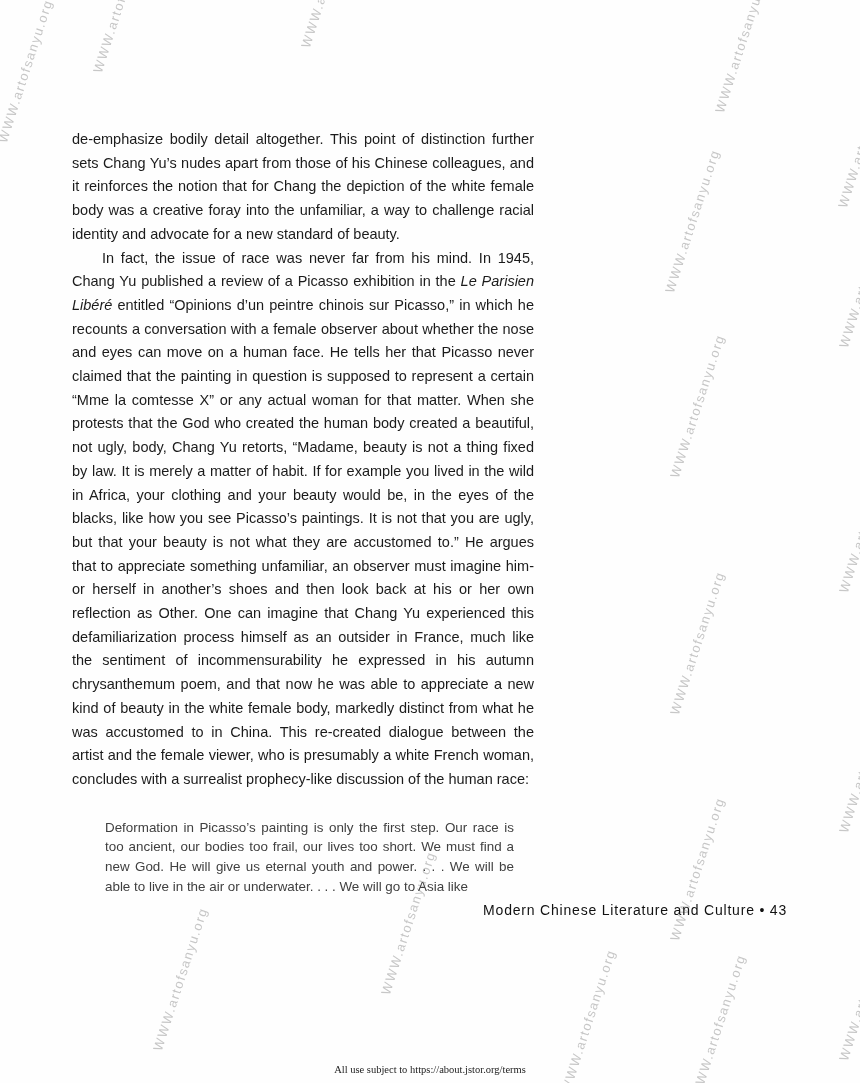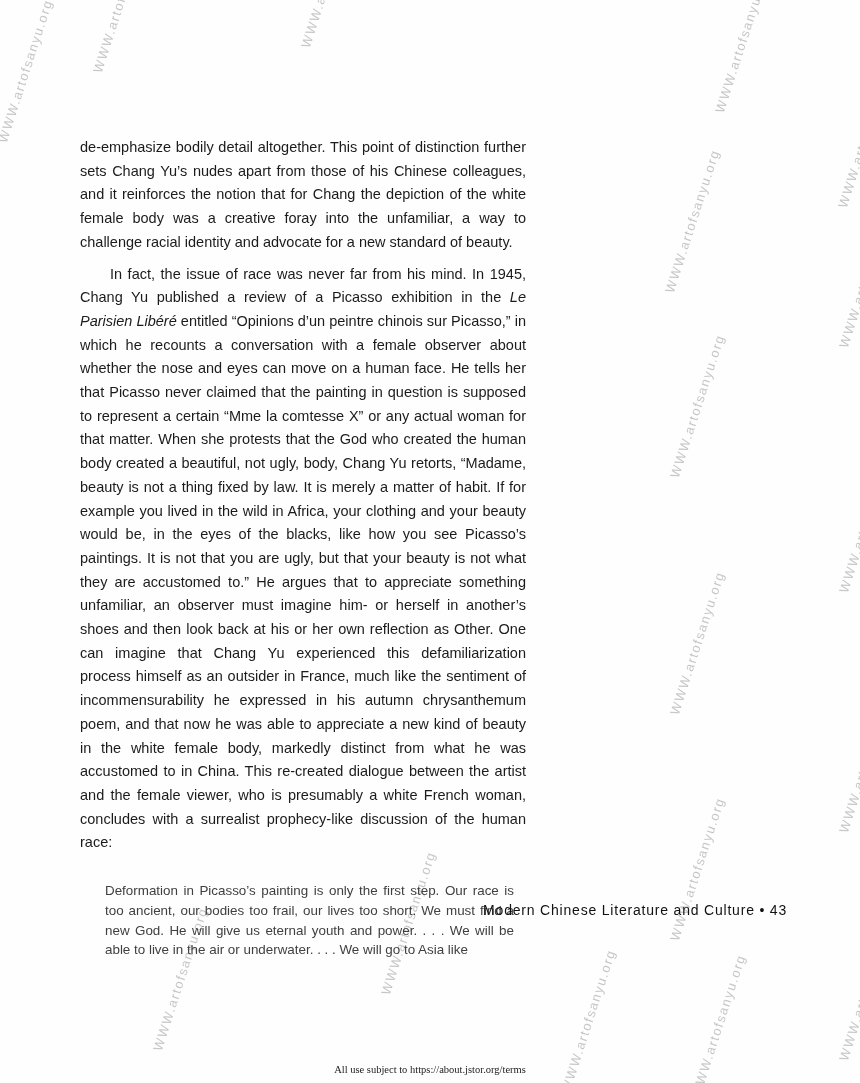--- a/index.html
+++ b/index.html
@@ -30,21 +30,21 @@
     pointer-events: none;
   }
   
   .text-column {
     position: absolute;
     left: 72px;
     top: 128px;
     width: 462px;
   }
   .body-para {
-    margin: 8px;
+    margin: 0;
     font-size: 14.5px;
     line-height: 23.7px;
     text-align: justify;
     color: #1b1b1b;
   }
   .body-para.indented {
     text-indent: 30px;
   }
   .body-para em {
     font-style: italic;

